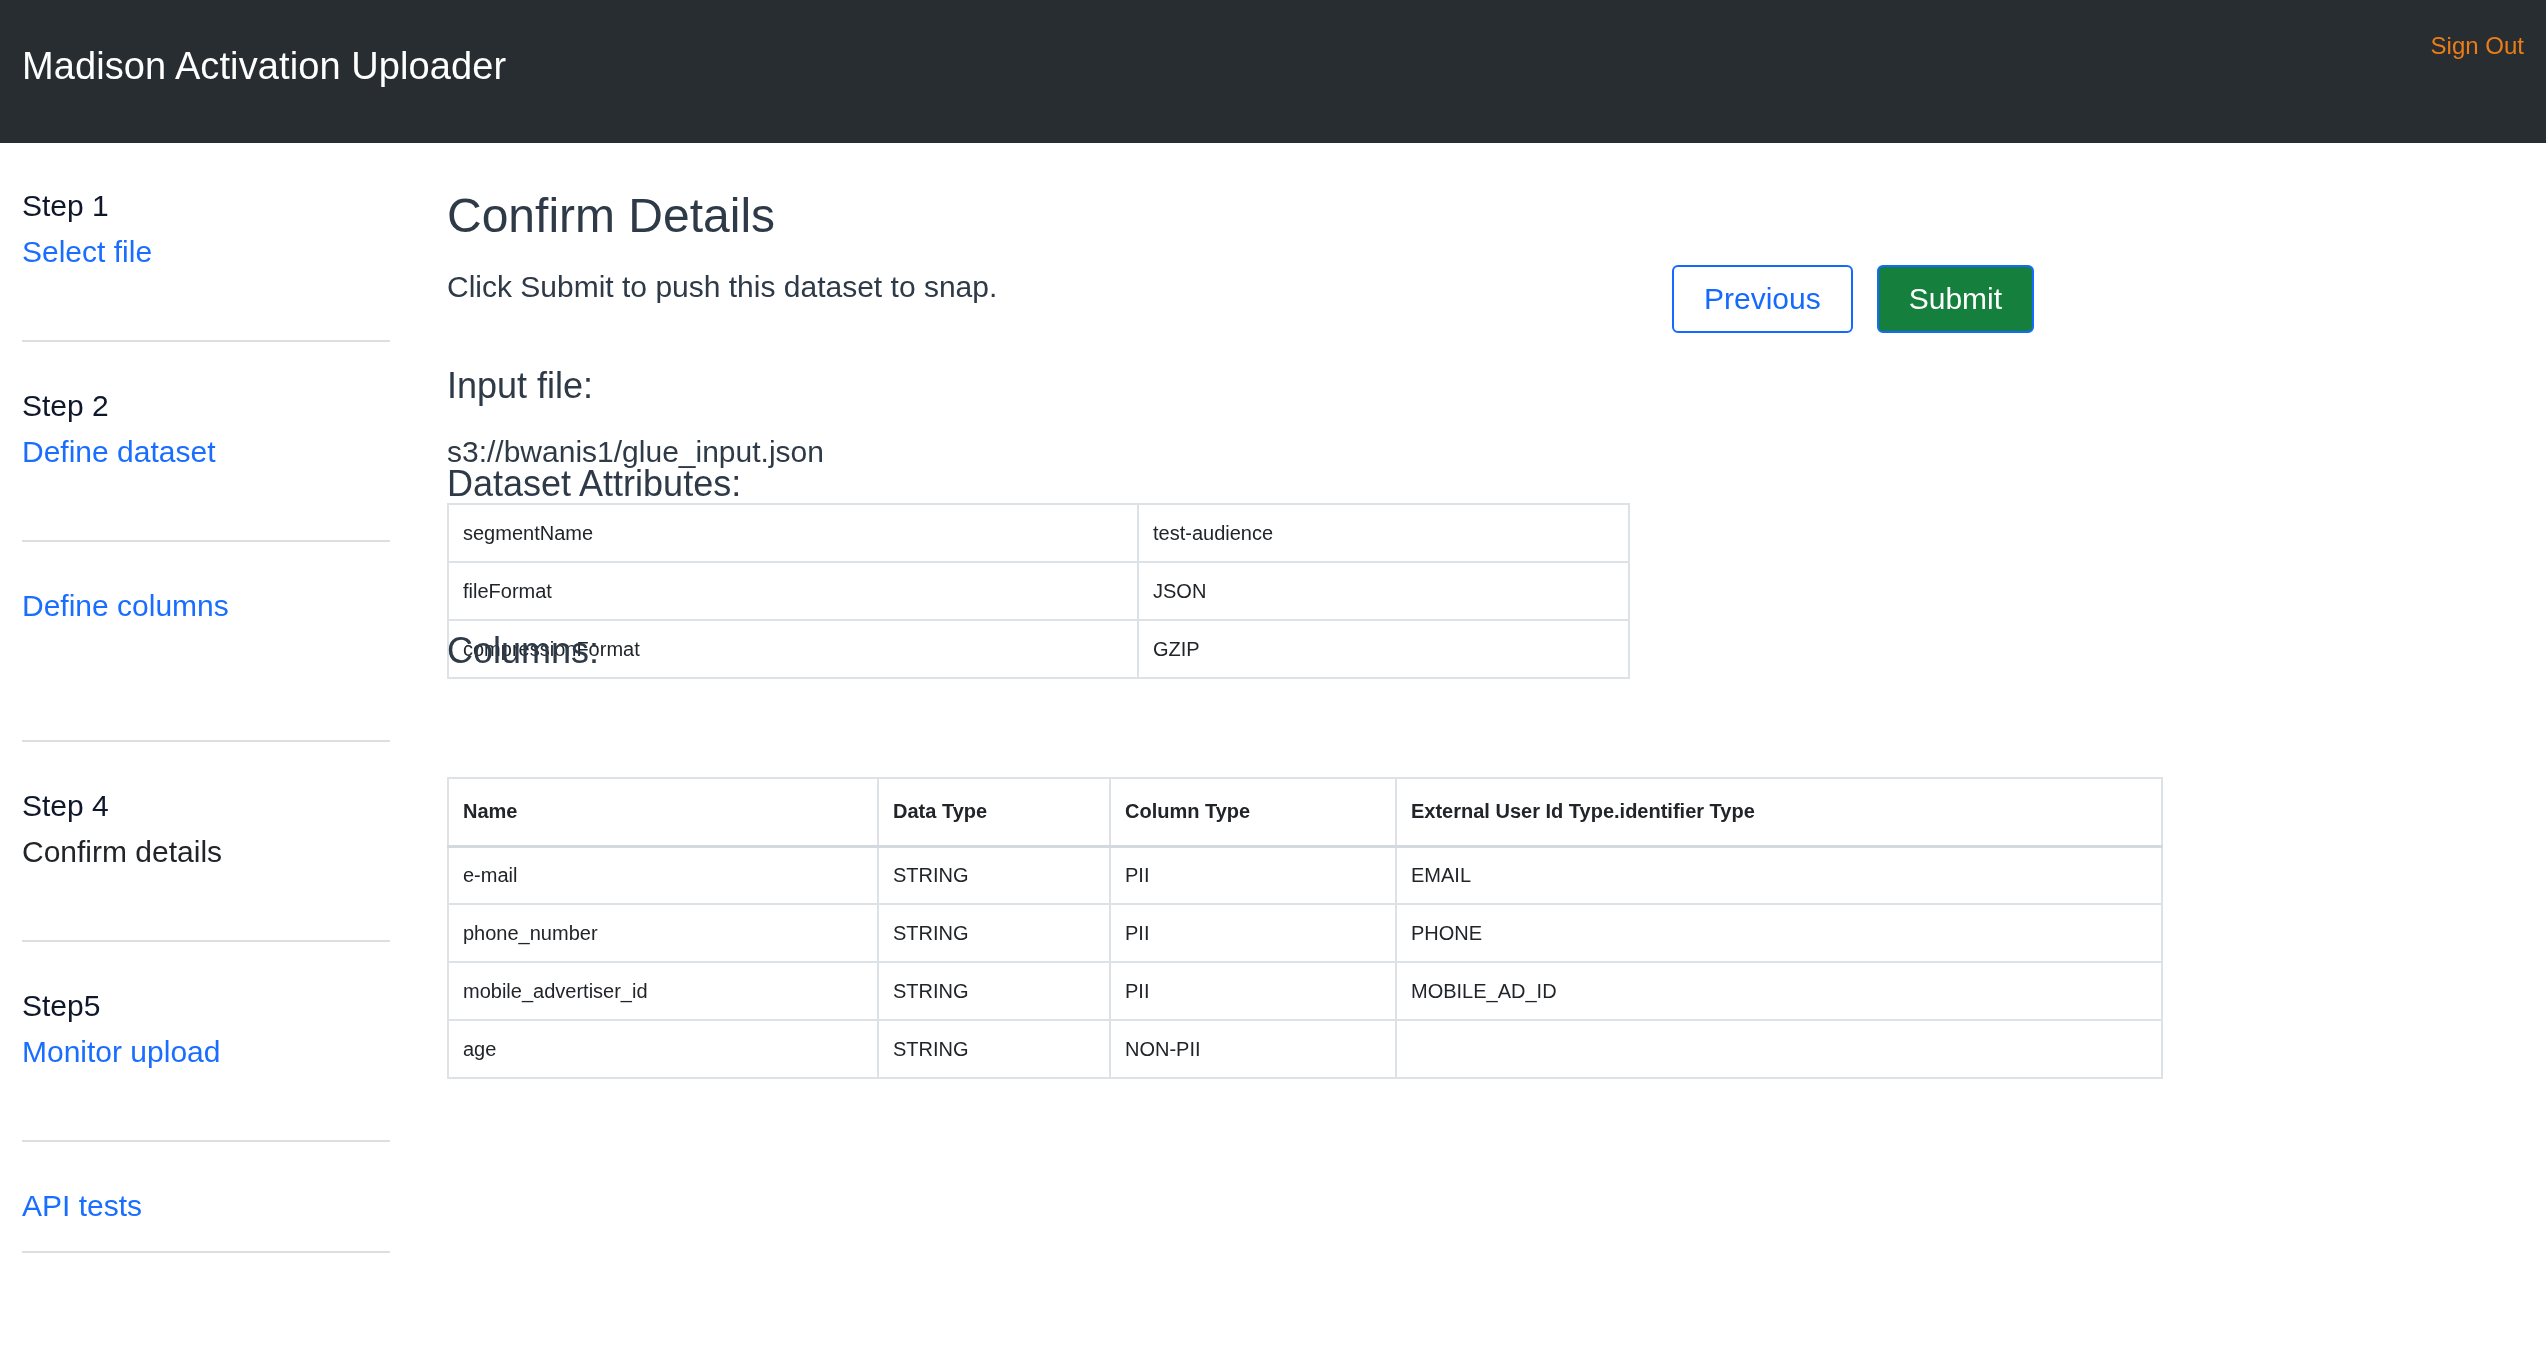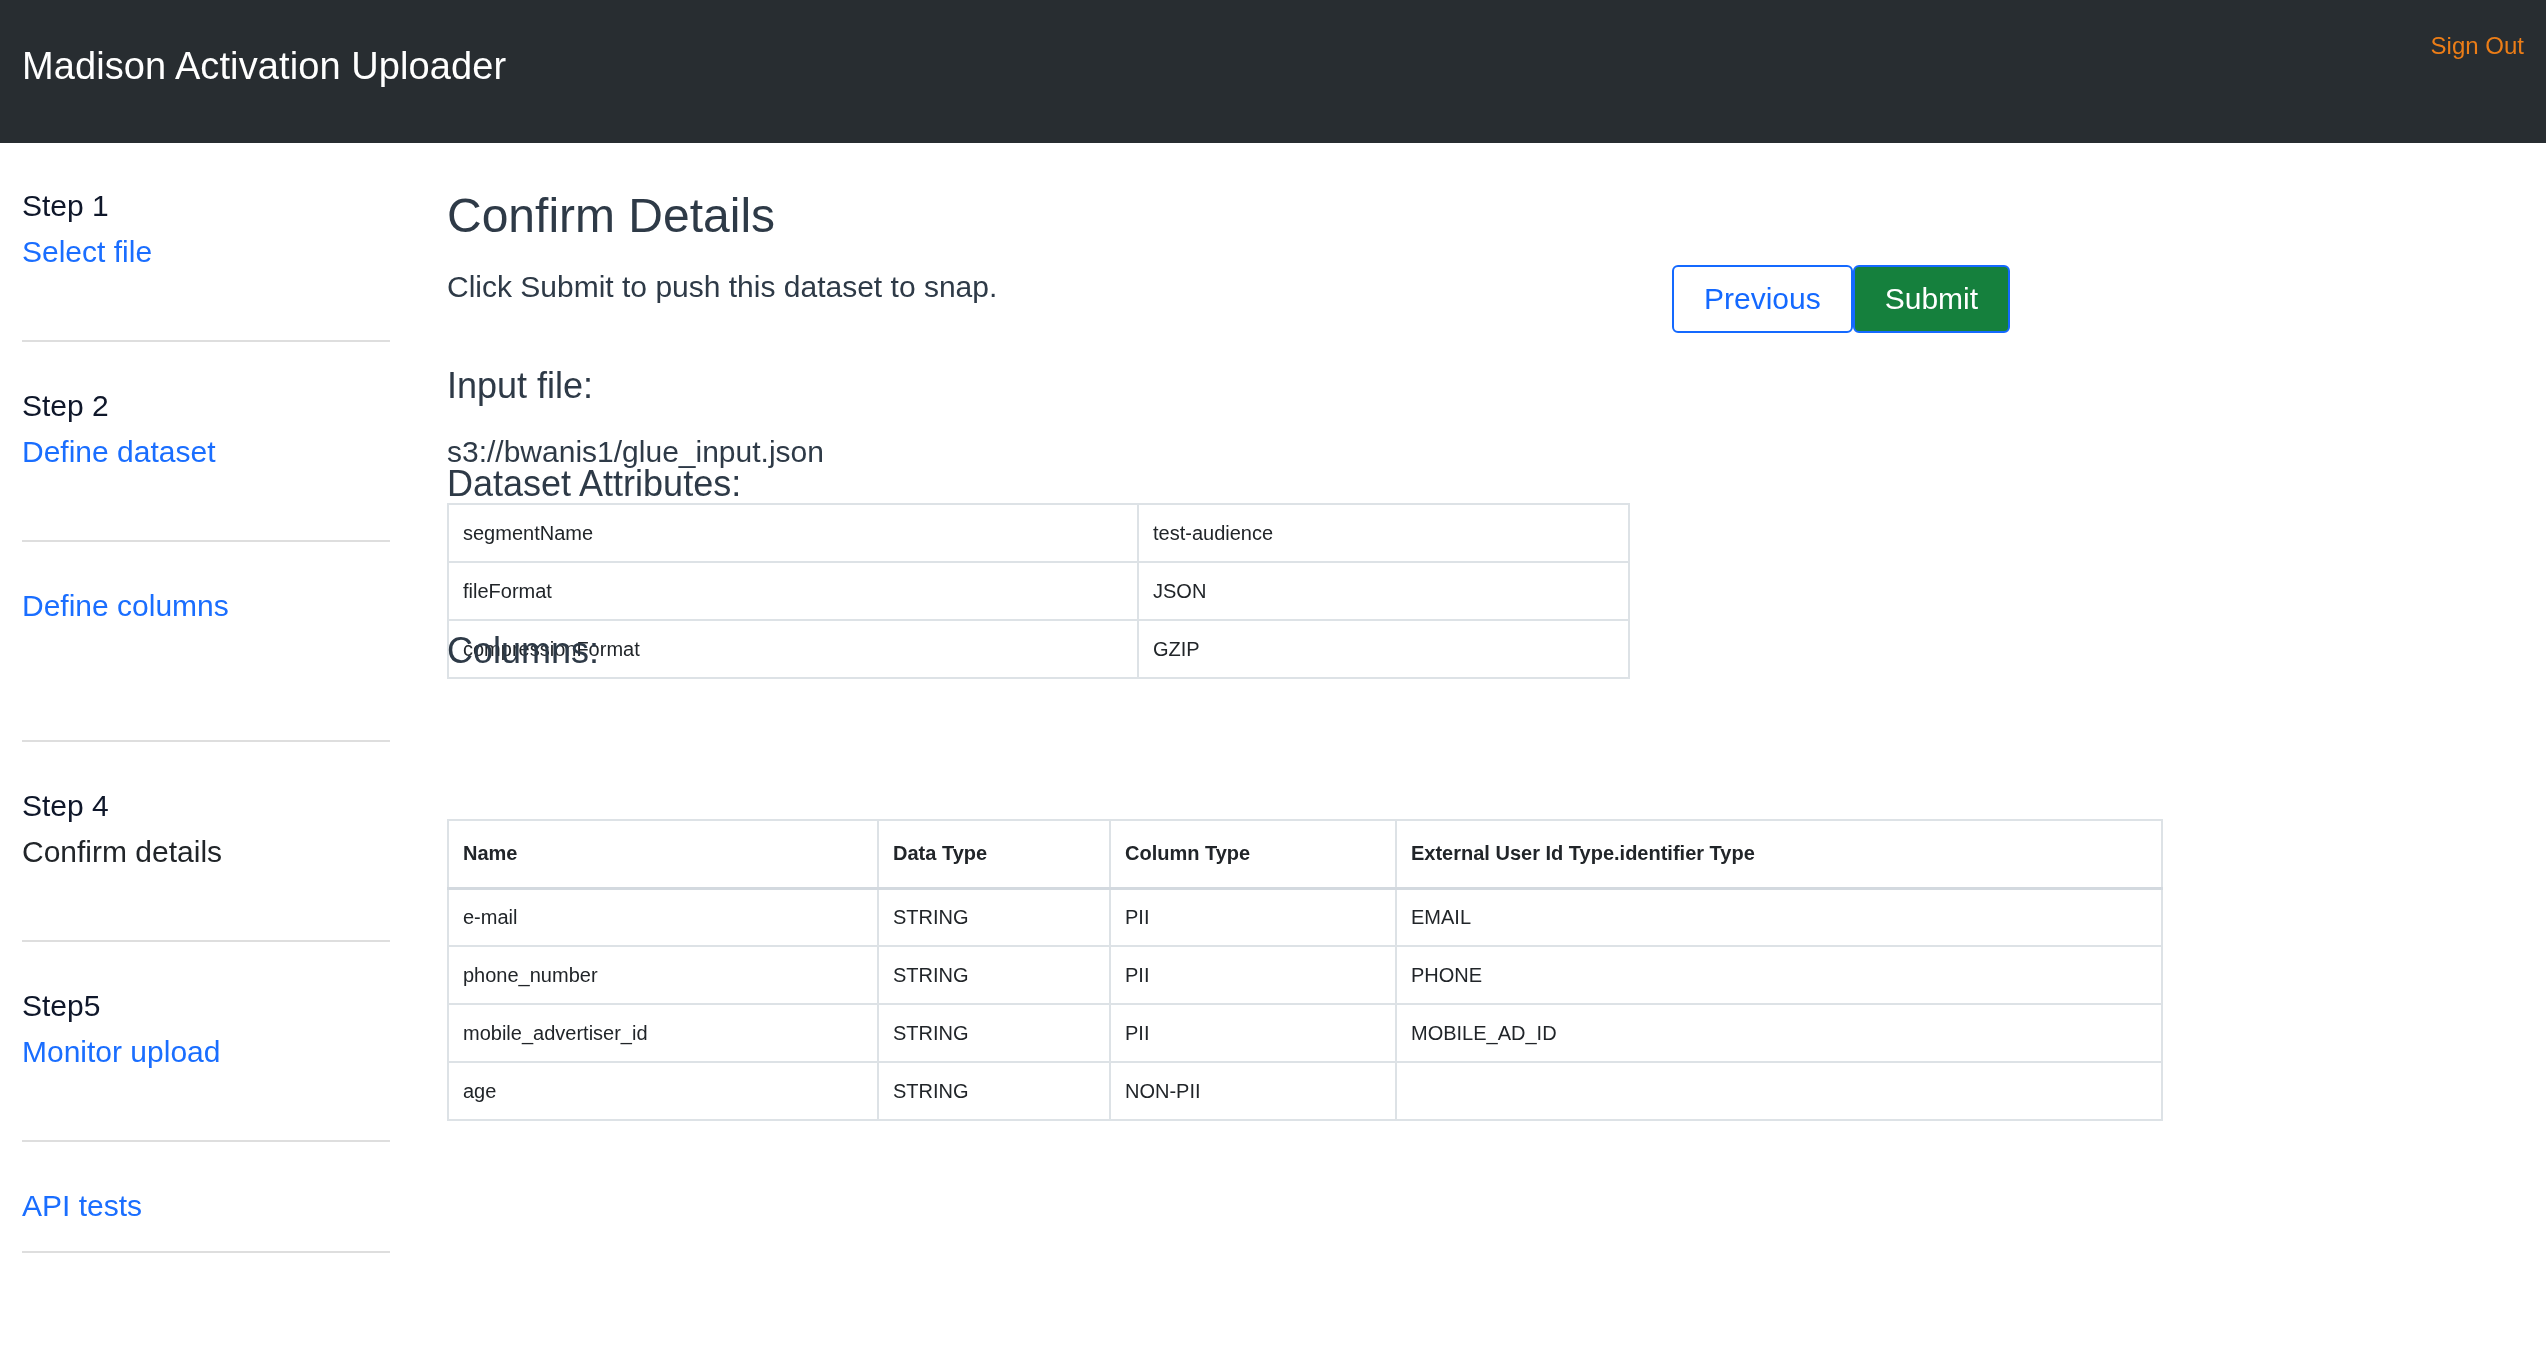--- a/index.html
+++ b/index.html
@@ -110,20 +110,21 @@
     top: 127px;
     font-size: 30px;
     color: #2e3a47;
     white-space: nowrap;
   }
   .btn-row {
     position: absolute;
     left: 1225px;
     top: 122px;
     display: flex;
+    gap: 24px;
   }
   .btn {
     font-family: "Liberation Sans", sans-serif;
     font-size: 30px;
     line-height: 30px;
     padding: 17px 30px;
     border-radius: 6px;
     cursor: pointer;
     white-space: nowrap;
     box-sizing: border-box;
@@ -178,21 +179,20 @@
     top: 360px;
     width: 1183px;
   }
   #attrs-table td { height: 58px; }
   #attrs-table td.k { width: 690px; }
 
   #columns-table {
     left: 0;
     top: 634px;
     width: 1714px;
-    margin-top: 42px;
   }
   #columns-table th {
     height: 68px;
     font-weight: bold;
     border-bottom: 3px solid #d3d9df;
   }
   #columns-table td { height: 58px; }
   #columns-table .c-name  { width: 430px; }
   #columns-table .c-dtype { width: 232px; }
   #columns-table .c-ctype { width: 286px; }

